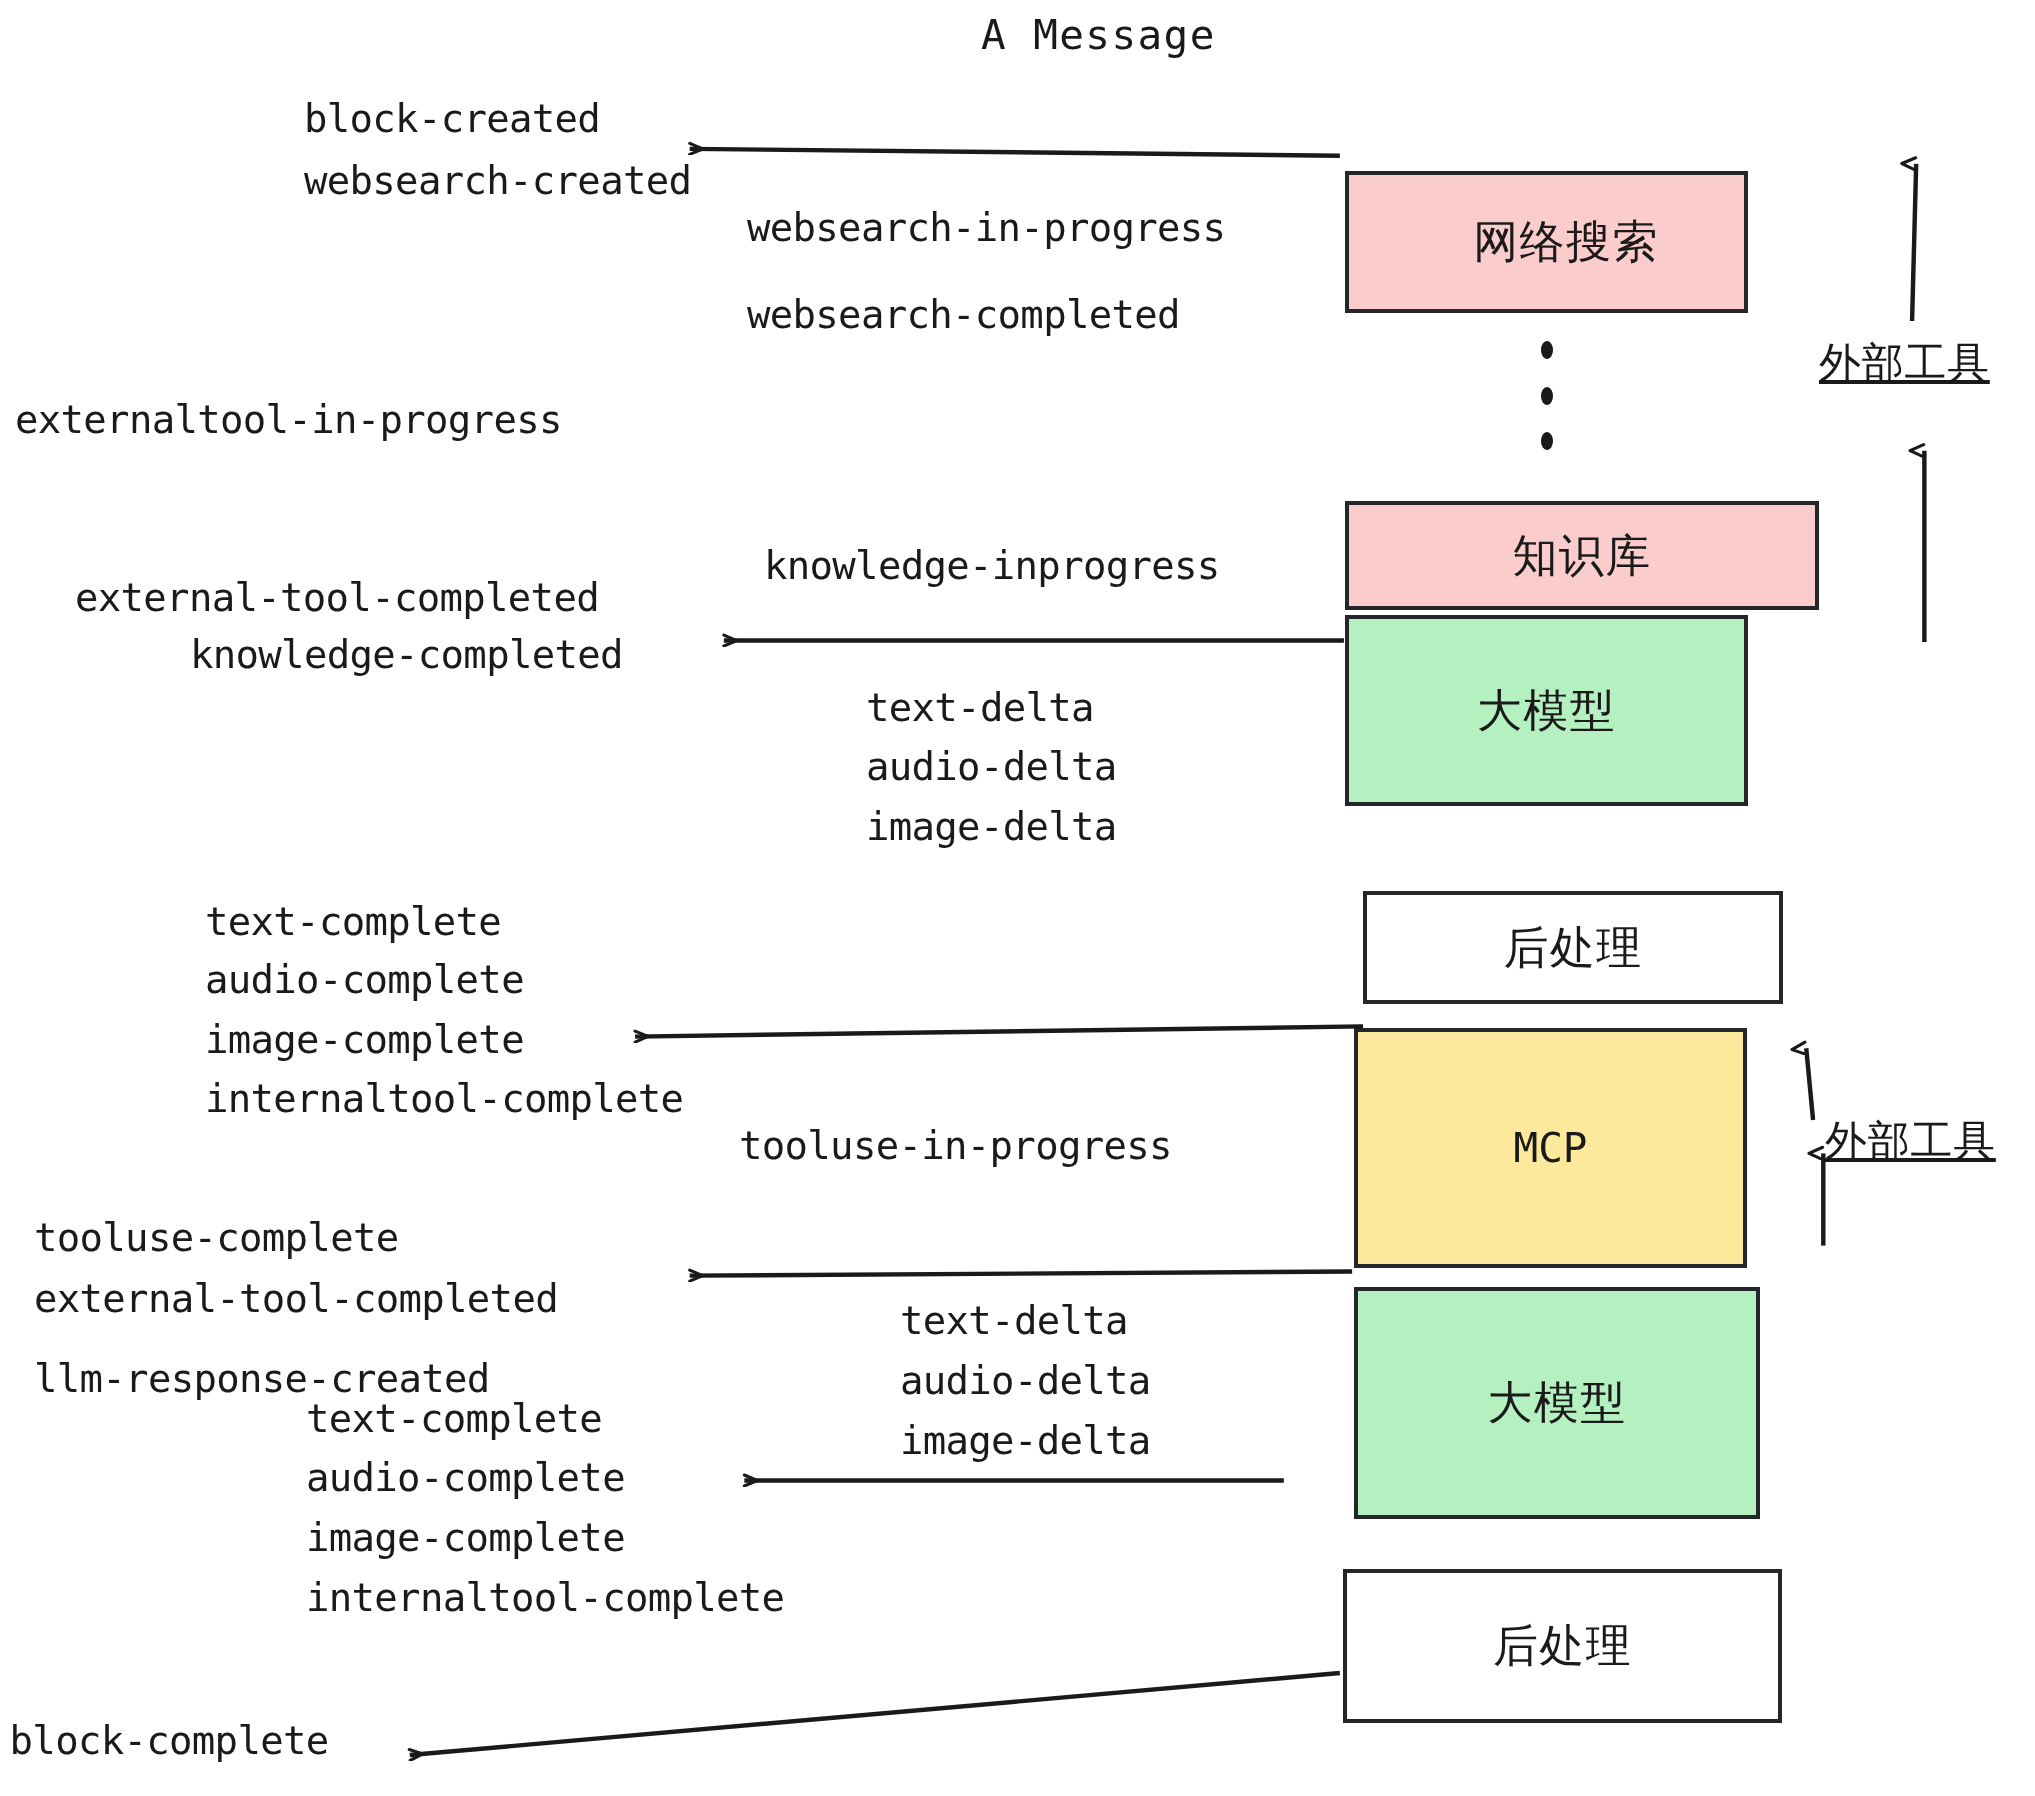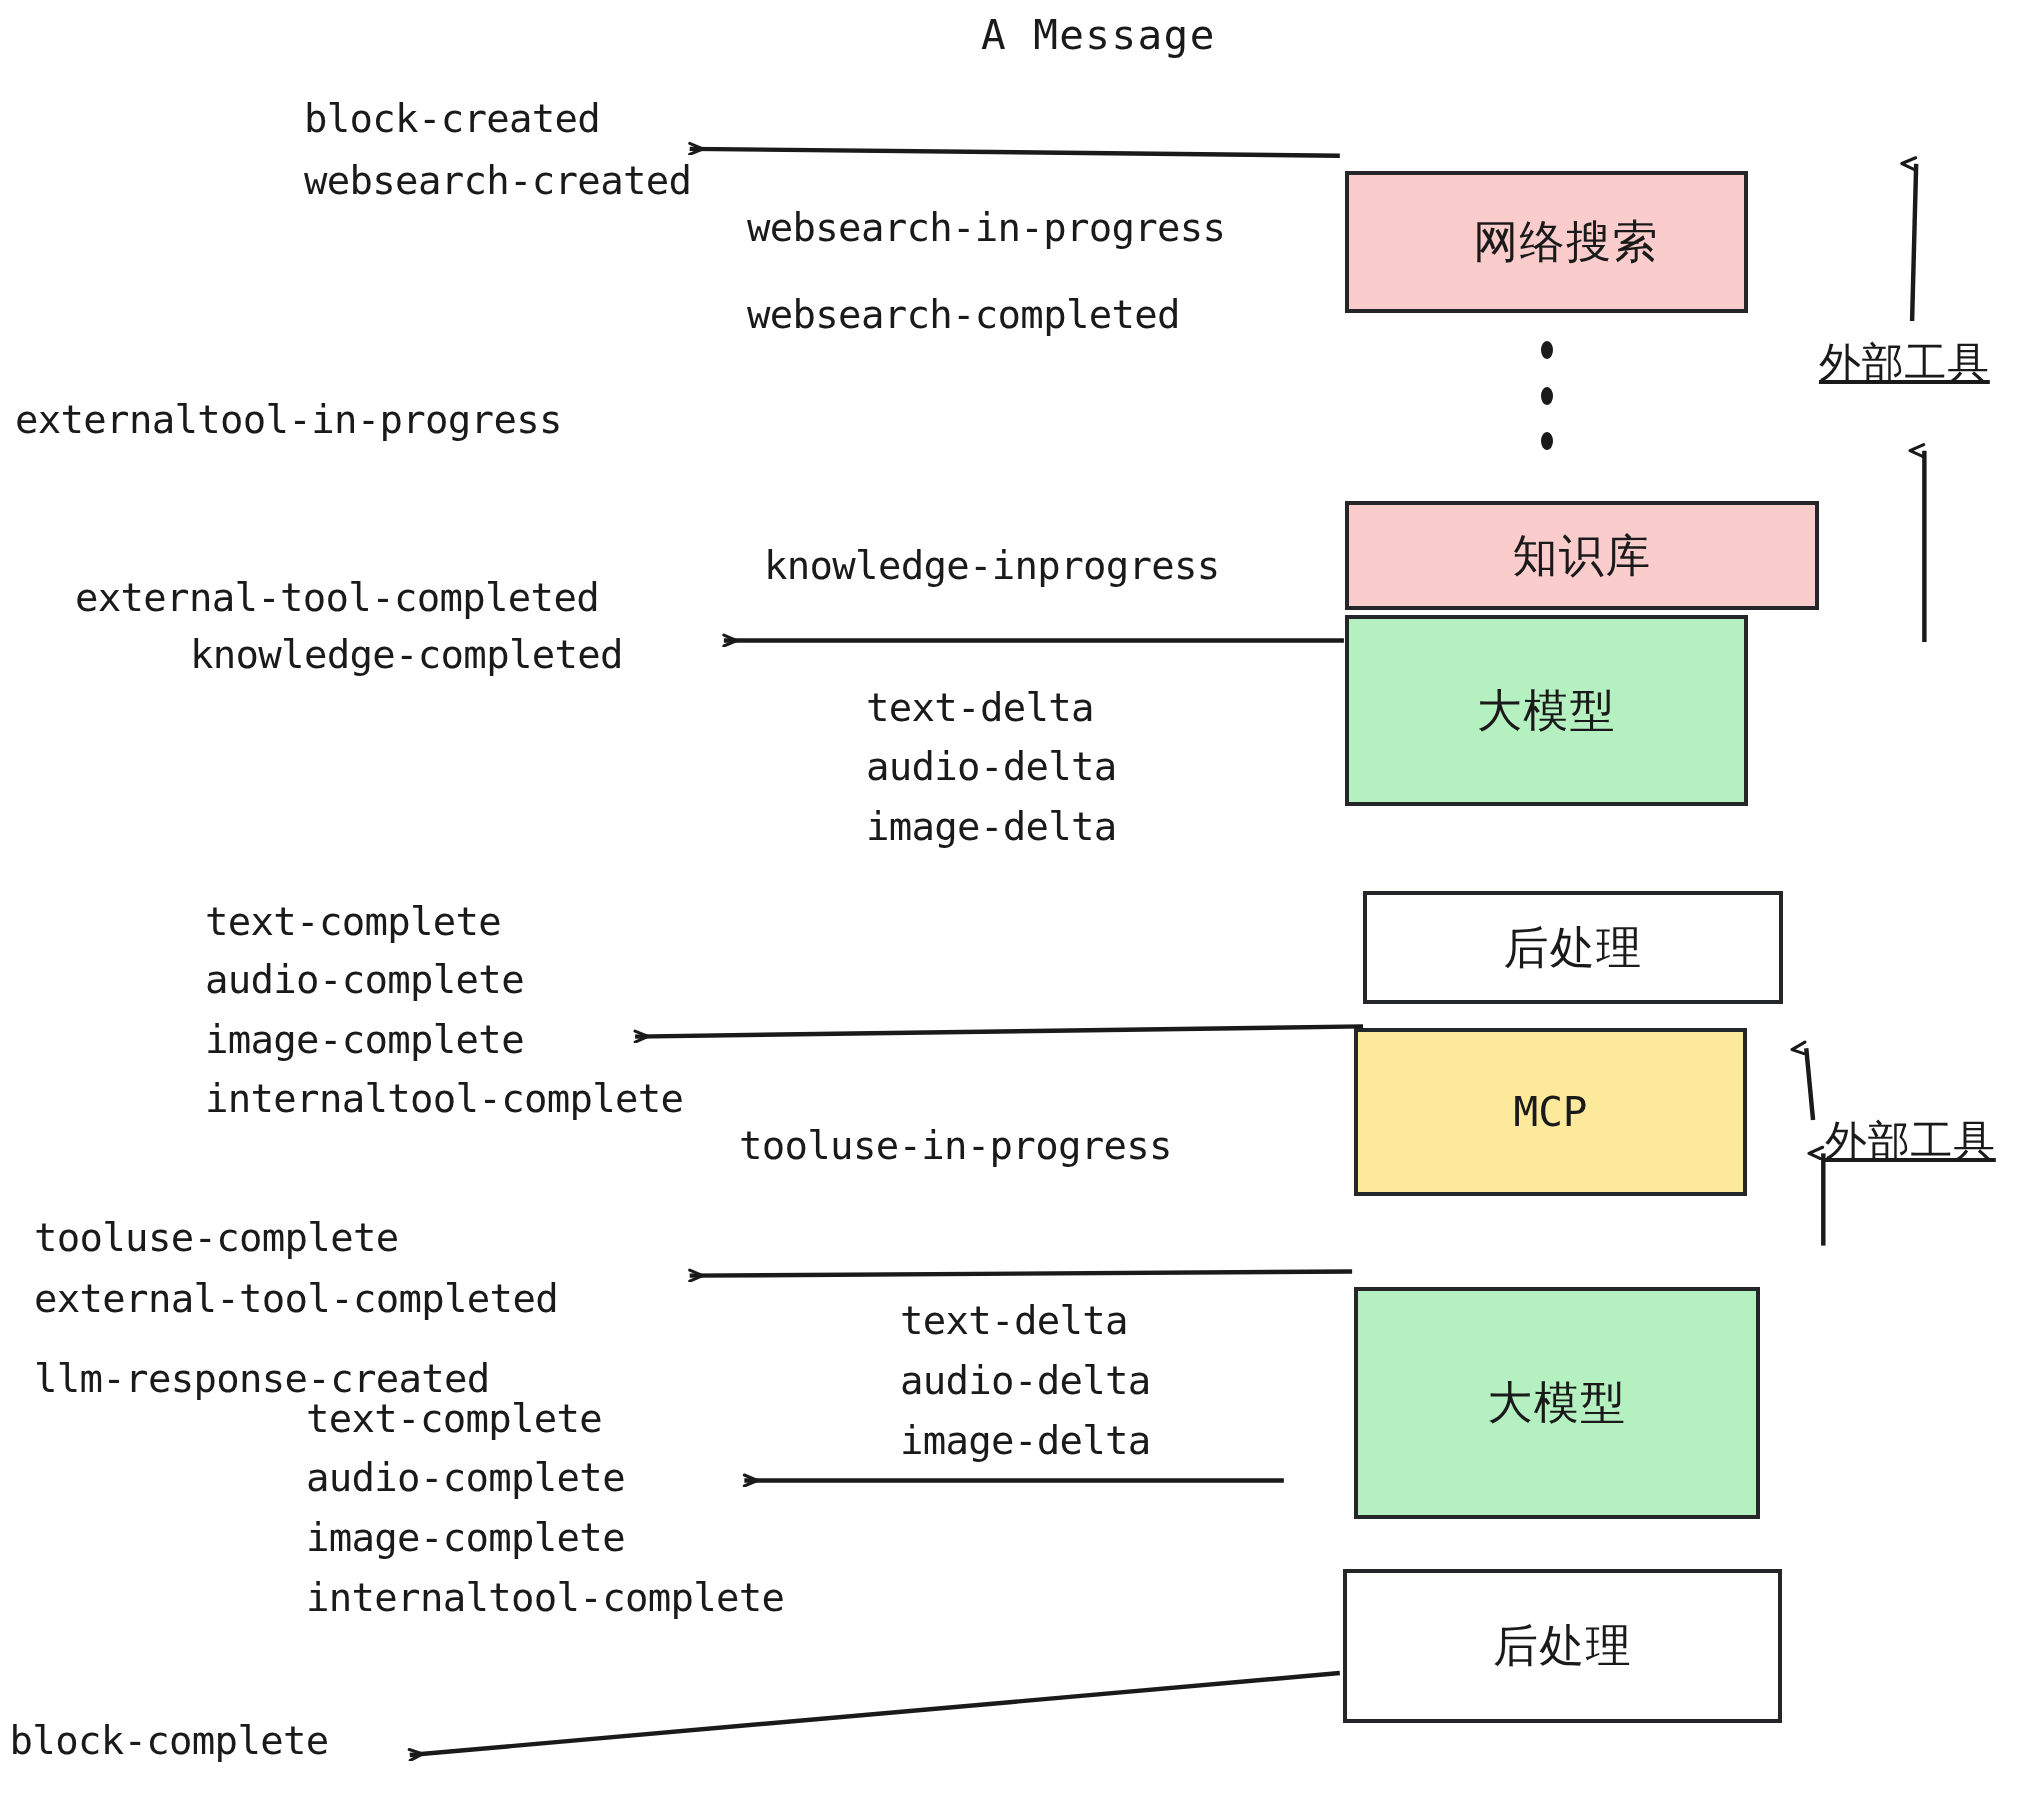--- a/index.html
+++ b/index.html
@@ -122,21 +122,21 @@
   </div>
 
   <div class="box" style="left:1345px;top:615px;width:403px;height:191px;background:#B5F0C0;">
     <span>大模型</span>
   </div>
 
   <div class="box" style="left:1363px;top:891px;width:420px;height:113px;background:#FFFFFF;">
     <span>后处理</span>
   </div>
 
-  <div class="box mcp" style="left:1354px;top:1028px;width:393px;height:168px;background:#FDE99B;">
+  <div class="box mcp" style="left:1354px;top:1028px;width:393px;height:240px;background:#FDE99B;">
     <span>MCP</span>
   </div>
 
   <div class="box" style="left:1354px;top:1287px;width:406px;height:232px;background:#B5F0C0;">
     <span>大模型</span>
   </div>
 
   <div class="box" style="left:1343px;top:1569px;width:439px;height:154px;background:#FFFFFF;">
     <span>后处理</span>
   </div>

